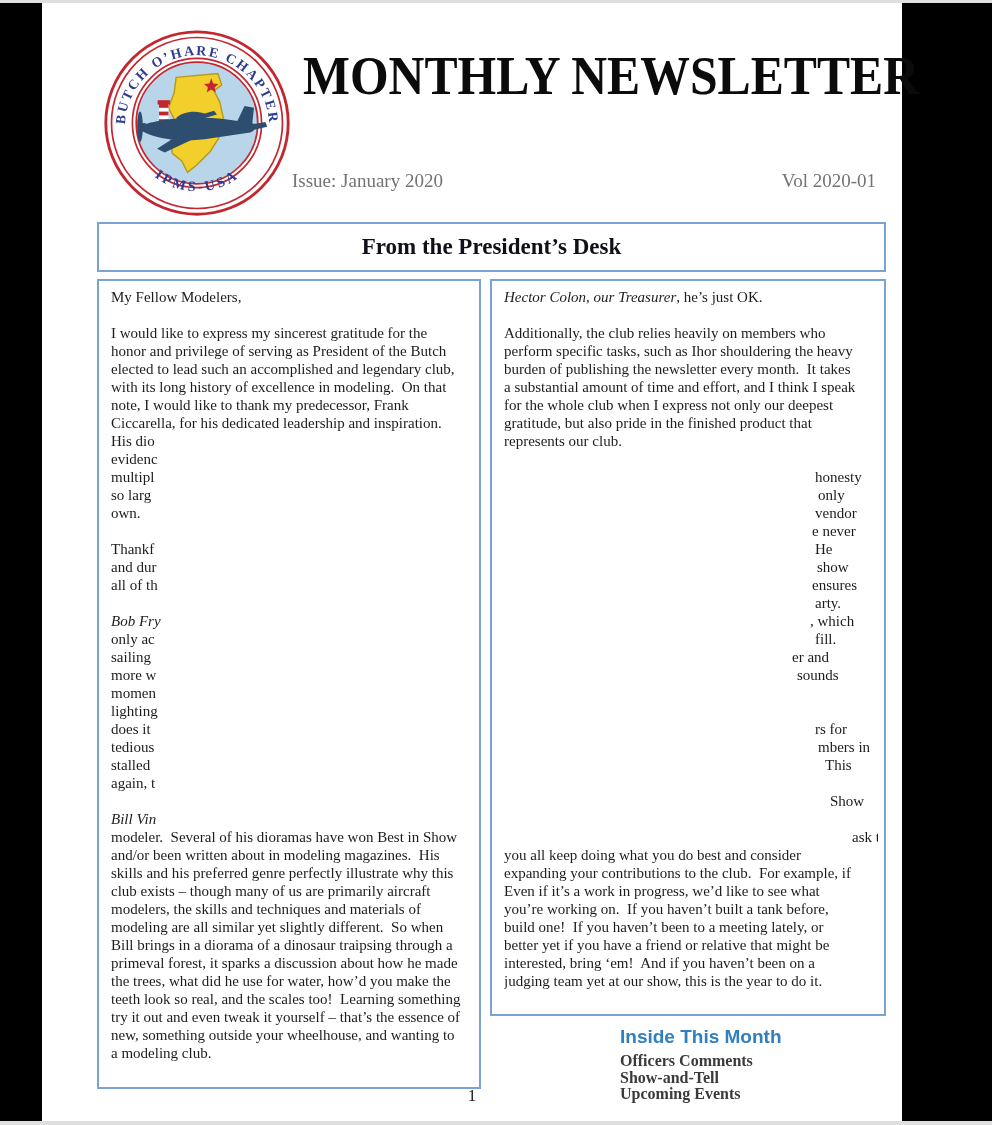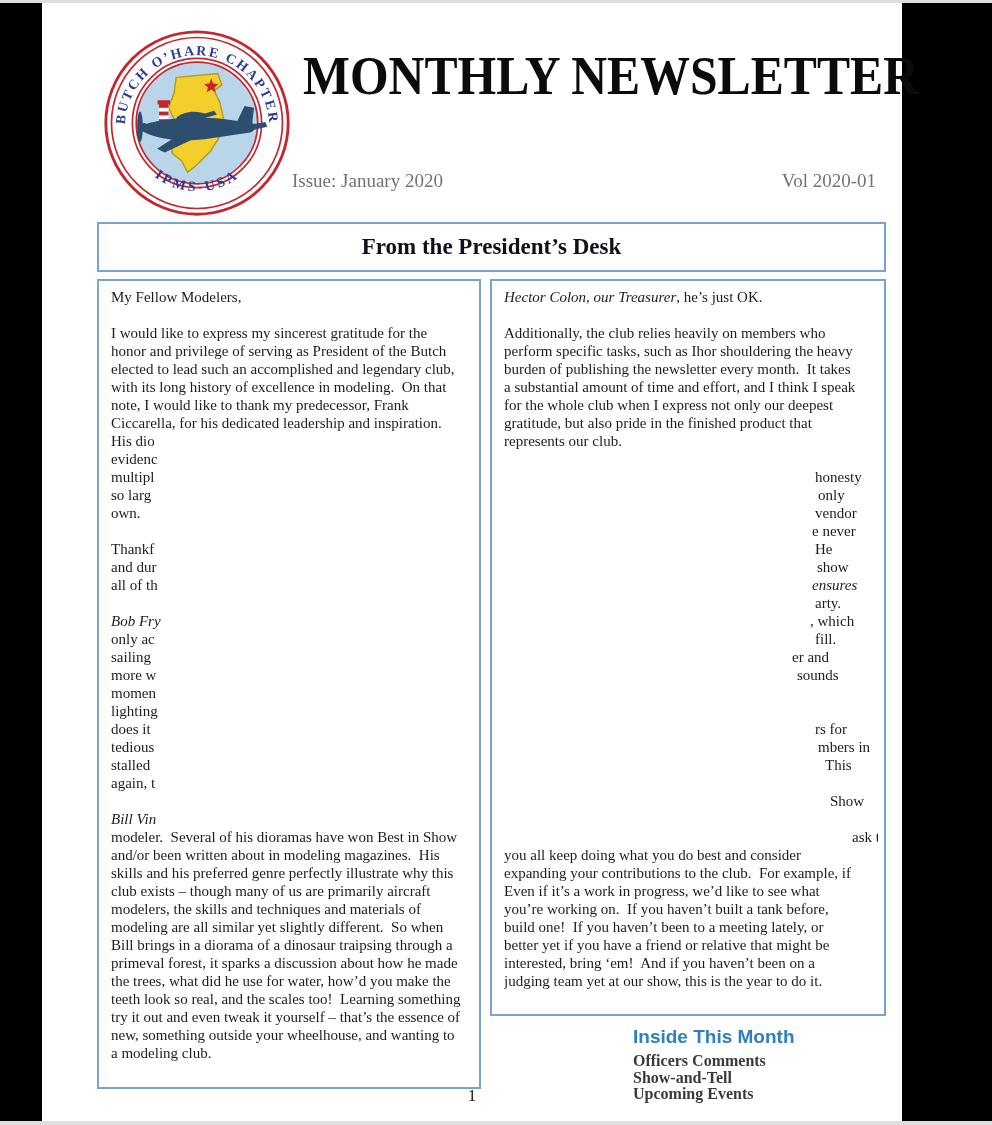--- a/index.html
+++ b/index.html
@@ -38,21 +38,21 @@
   .watermark{position:absolute;left:170px;top:448px;width:638px;height:384px;background:#fff;
              z-index:5;display:flex;align-items:center;justify-content:center;overflow:visible;
              box-shadow:0 0 14px 10px rgba(255,255,255,.92), 12px 15px 18px 2px rgba(45,45,45,.6);}
   .watermark .yr{font-size:445px;line-height:1;font-weight:bold;color:#000;white-space:nowrap;
                  transform:translateY(-28px) scaleX(.66);}
 
   .page-num{position:absolute;left:42px;top:1086px;width:860px;text-align:center;
             font-size:17px;color:#1c1c1c;}
 
   
-  .toc{position:absolute;left:633px;top:1026px;}
+  .toc{position:absolute;left:620px;top:1026px;}
   .toc-head{font-family:"Liberation Sans",sans-serif;font-size:19px;font-weight:bold;
             color:var(--heading-blue,#2f7fc1);margin-bottom:5px;}
   .toc-item{font-size:16px;line-height:16.5px;font-weight:bold;color:#3a3a3a;}
 </style>
 </head>
 <body>
 
 <div class="canvas">
   <div class="edge-strip edge-top"></div>
   <div class="edge-strip edge-bottom"></div>
@@ -170,21 +170,21 @@
         <div class="tline"><span>for the whole club when I express not only our deepest</span></div>
         <div class="tline"><span>gratitude, but also pride in the finished product that</span></div>
         <div class="tline"><span>represents our club.</span></div>
         <div class="tline"><span>&nbsp;</span></div>
         <div class="tline"><span style="margin-left: 311px;">honesty</span></div>
         <div class="tline"><span style="margin-left: 314px;">only</span></div>
         <div class="tline"><span style="margin-left: 311px; text-align: right;">vendor</span></div>
         <div class="tline"><span style="margin-left: 308px;">e never</span></div>
         <div class="tline"><span style="margin-left: 311px;">He</span></div>
         <div class="tline"><span style="margin-left: 313px;">show</span></div>
-        <div class="tline"><span style="margin-left: 308px; font-style: italic;">ensures</span></div>
+        <div class="tline"><span style="margin-left: 308px;">ensures</span></div>
         <div class="tline"><span style="margin-left: 311px;">arty.</span></div>
         <div class="tline"><span style="margin-left: 306px;">, which</span></div>
         <div class="tline"><span style="margin-left: 311px;">fill.</span></div>
         <div class="tline"><span style="margin-left: 288px;">er and</span></div>
         <div class="tline"><span style="margin-left: 293px;">sounds</span></div>
         <div class="tline"><span>&nbsp;</span></div>
         <div class="tline"><span>&nbsp;</span></div>
         <div class="tline"><span style="margin-left: 311px;">rs for</span></div>
         <div class="tline"><span style="margin-left: 314px;">mbers in</span></div>
         <div class="tline"><span style="margin-left: 321px;">This</span></div>

